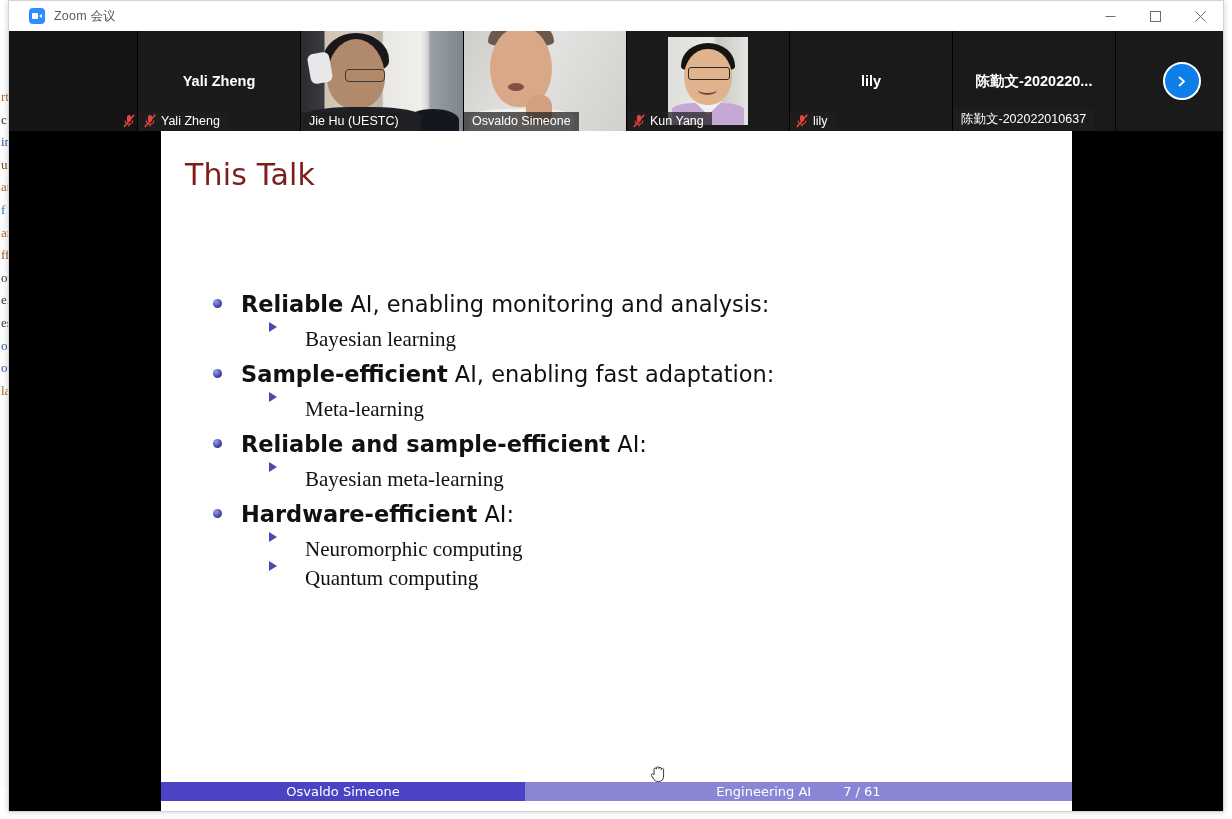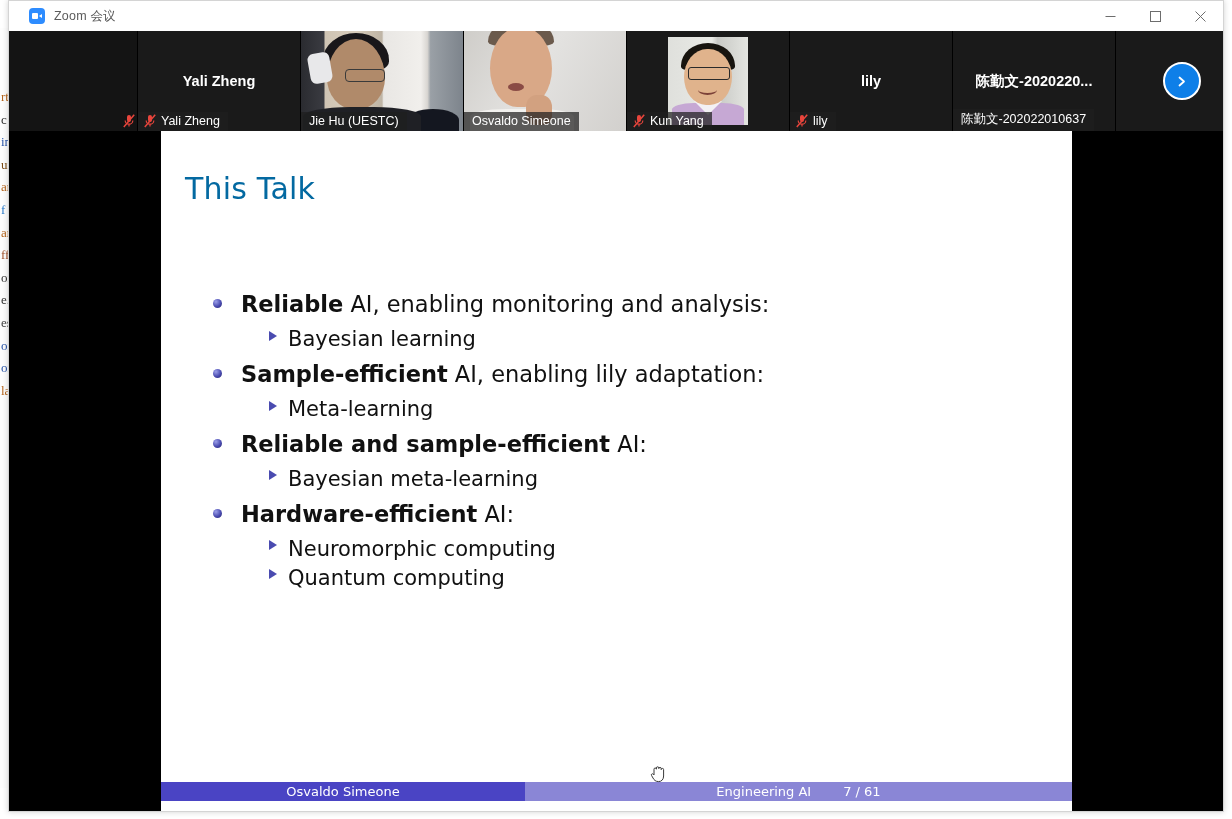--- a/index.html
+++ b/index.html
@@ -318,22 +318,22 @@
     overflow: hidden;
   }
   .slide {
     position: absolute;
     left: 152px; top: 0;
     width: 911px; height: 680px;
     background: #ffffff;
   }
   .slide-title {
     position: absolute;
-    left: 24px; top: 40px;
-    color: #0369a1;
+    left: 24px; top: 26px;
+    color: #7f1d1d;
     font-family: "DejaVu Sans", sans-serif;
     font-size: 30px;
     letter-spacing: .2px;
   }
   .bullets {
     position: absolute;
     left: 52px; top: 160px;
     right: 20px;
     font-family: "DejaVu Sans", sans-serif;
     color: #111111;
@@ -349,27 +349,28 @@
   .dot {
     width: 9px; height: 9px;
     border-radius: 50%;
     background: radial-gradient(circle at 33% 30%, #9a9ee8 0%, #4a4bb0 55%, #24246e 100%);
     flex: 0 0 auto;
     transform: translateY(-4px);
   }
   .b1 .txt strong { font-weight: bold; }
   .b2 {
     display: flex;
-    align-items: center;
-    gap: 11px;
+    align-items: flex-start;
+    gap: 28px;
     font-size: 21px;
     line-height: 1.26;
     margin-left: 56px;
     margin-top: 8px;
     margin-bottom: 8px;
+    font-family: Liberation Serif, serif;
   }
   .tri {
     width: 0; height: 0;
     border-top: 5px solid transparent;
     border-bottom: 5px solid transparent;
     border-left: 8px solid #4a4bb0;
     flex: 0 0 auto;
     transform: translateY(-4px);
   }
   .grp { margin-bottom: 6px; }
@@ -568,21 +569,21 @@
             </div>
             <div class="b2">
               <span class="tri"></span>
               <span>Bayesian learning</span>
             </div>
           </div>
 
           <div class="grp">
             <div class="b1">
               <span class="dot"></span>
-              <span class="txt"><strong>Sample-efficient</strong><span> AI, enabling lily adaptation:</span></span>
+              <span class="txt"><strong>Sample-efficient</strong><span> AI, enabling fast adaptation:</span></span>
             </div>
             <div class="b2">
               <span class="tri"></span>
               <span>Meta-learning</span>
             </div>
           </div>
 
           <div class="grp">
             <div class="b1">
               <span class="dot"></span>

